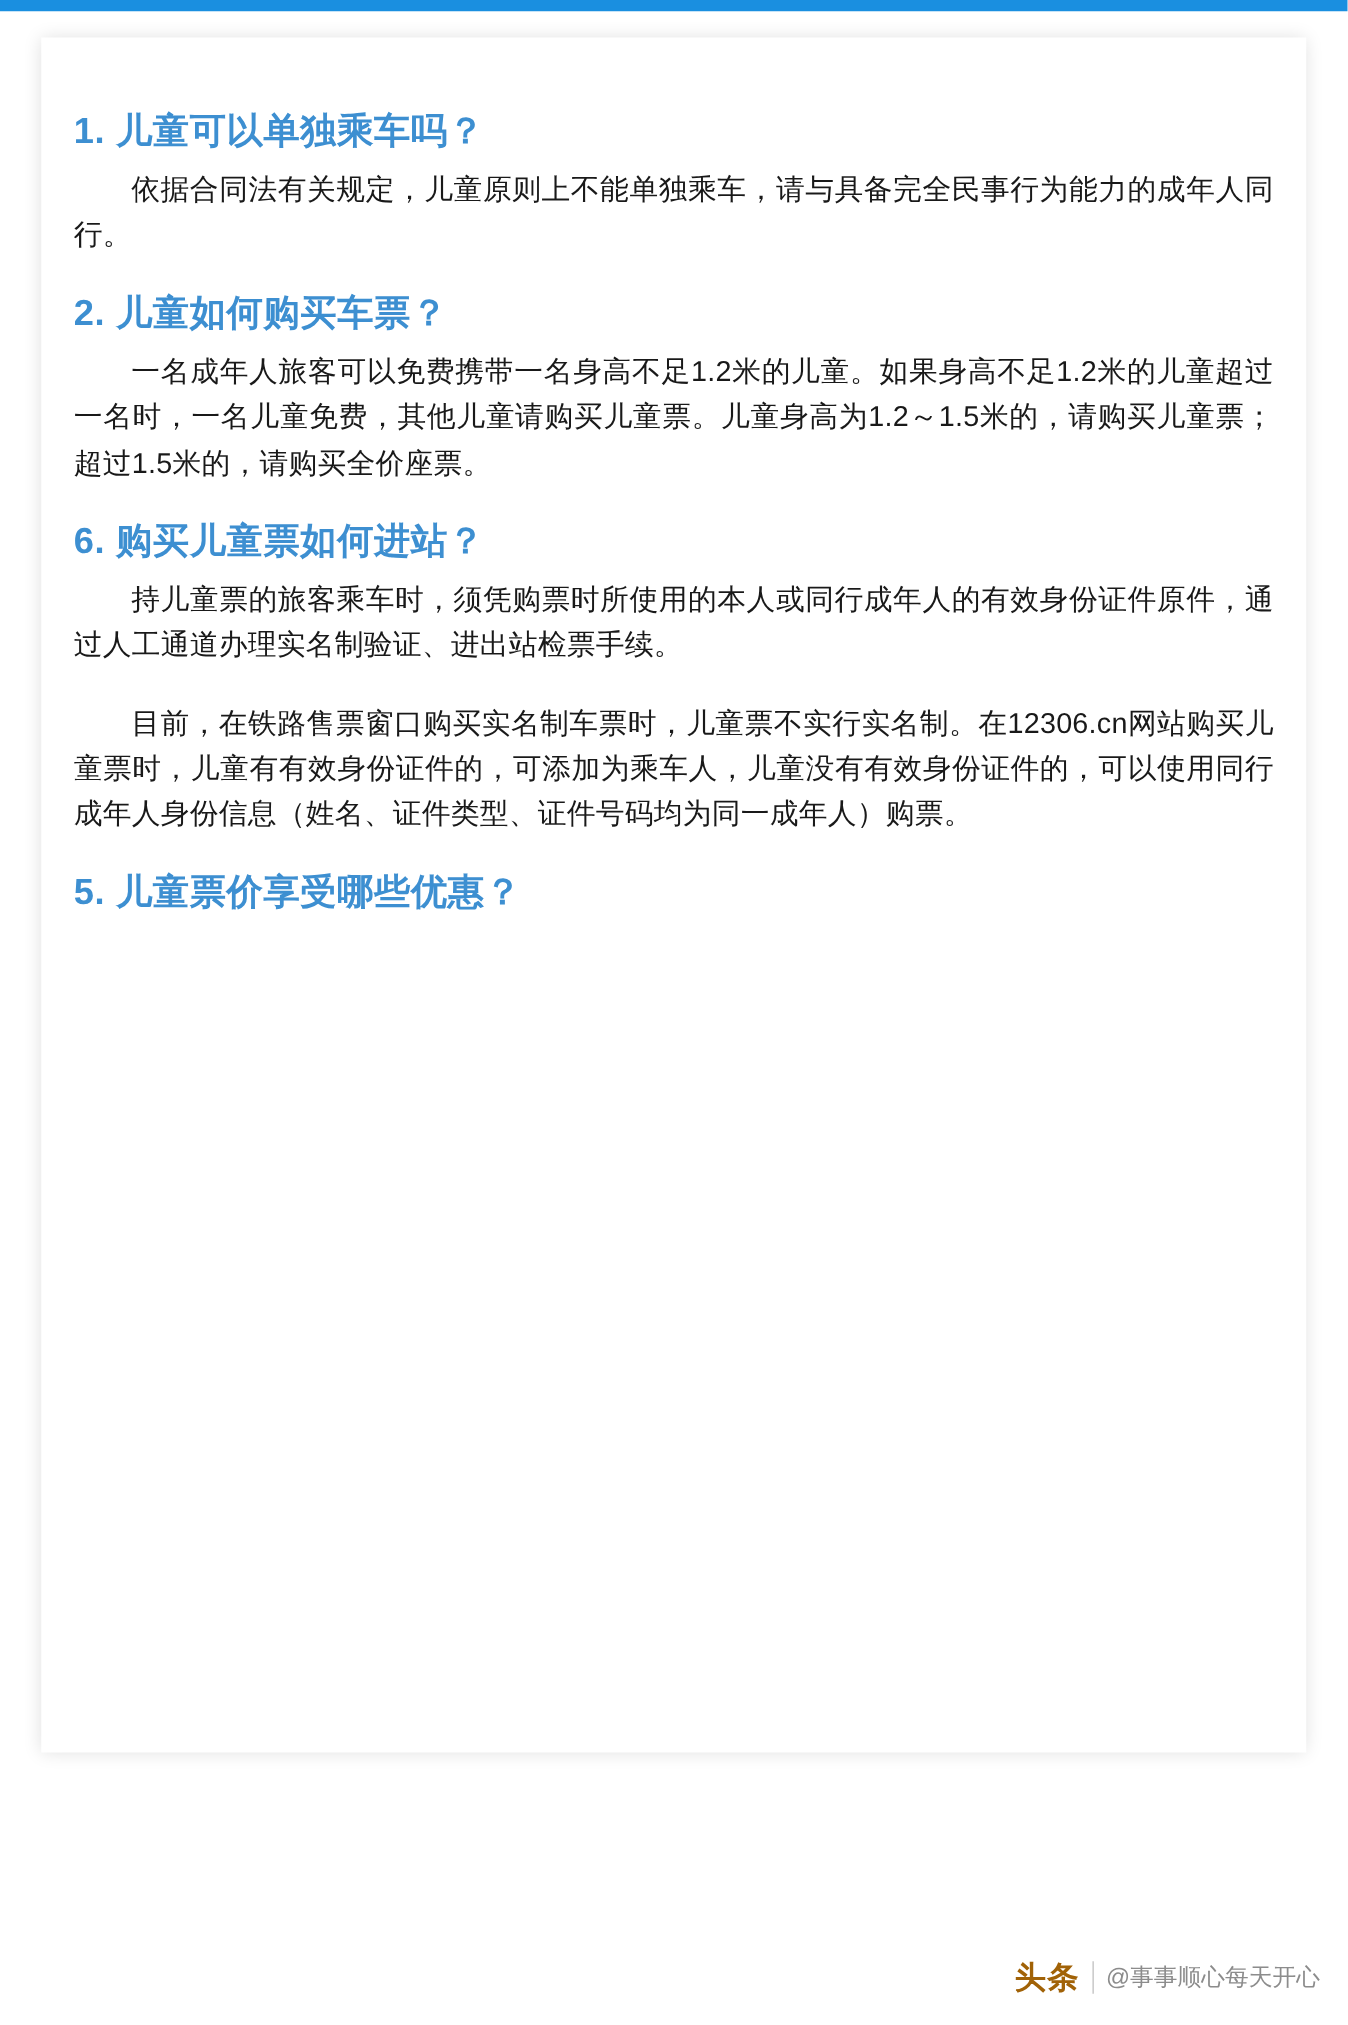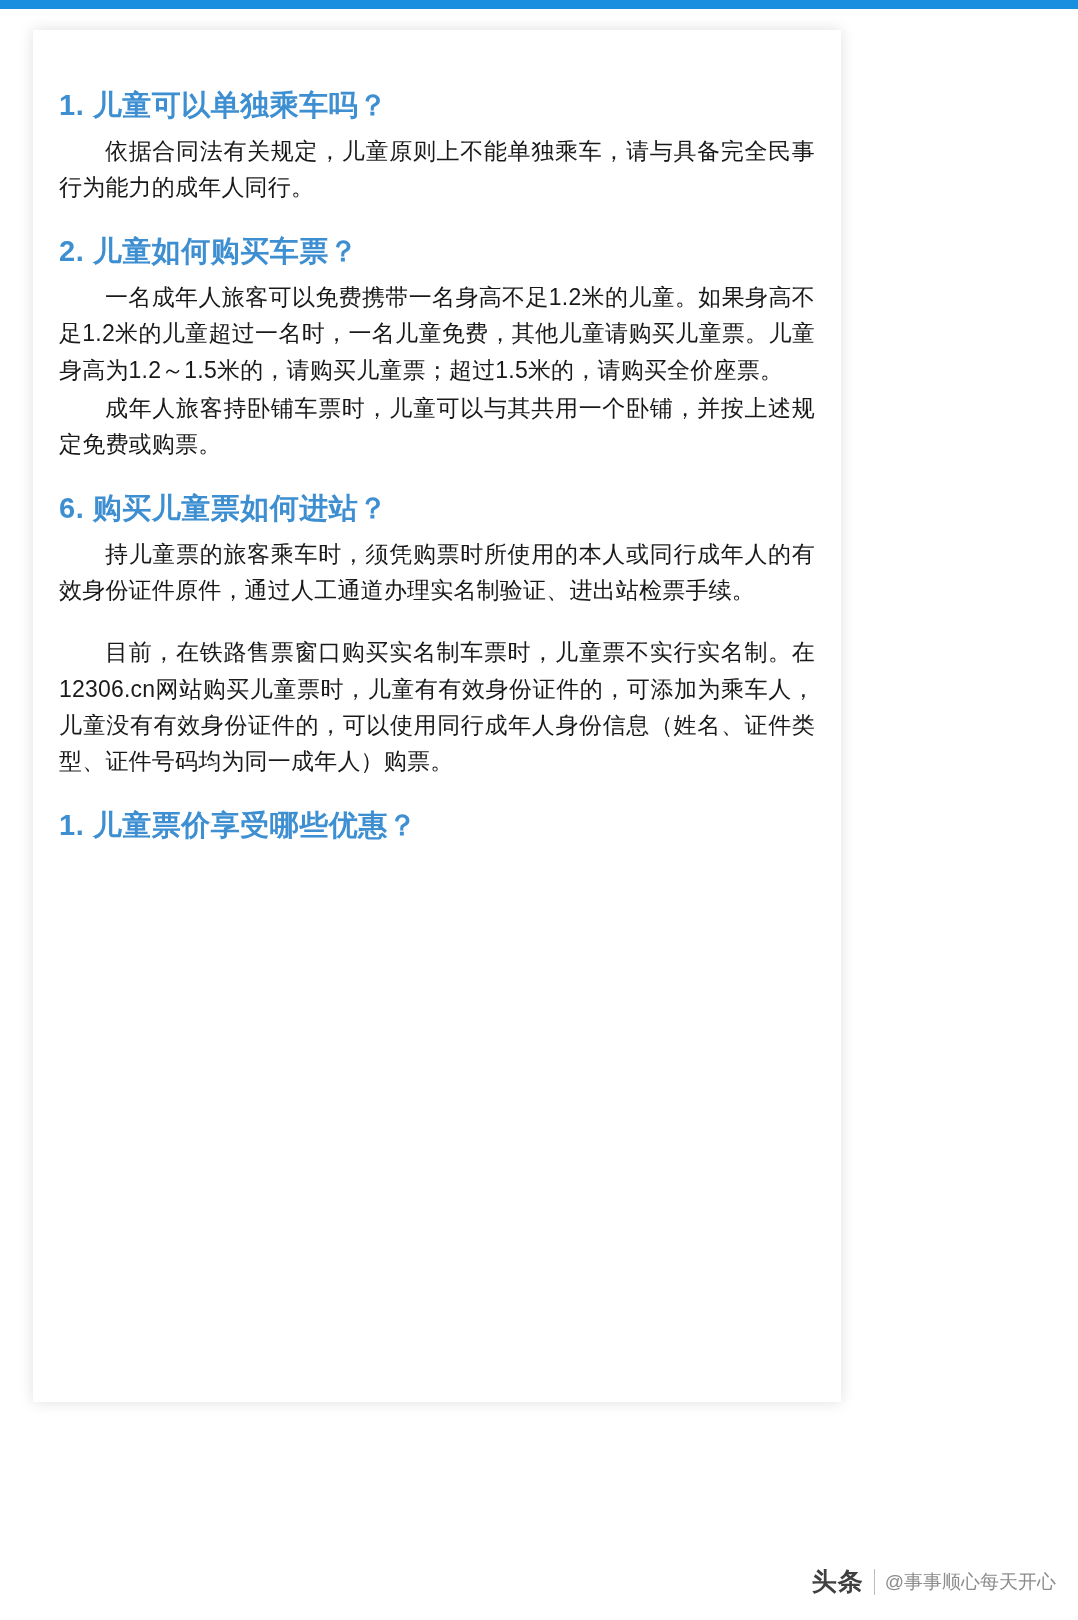--- a/index.html
+++ b/index.html
@@ -25,21 +25,21 @@
     top: 0;
     left: 0;
     width: 1078px;
     height: 9px;
     background: #1a8fe0;
   }
   .card {
     position: absolute;
     top: 30px;
     left: 33px;
-    width: 808px;
+    width: 1012px;
     height: 1372px;
     background: #ffffff;
     box-shadow: 0 0 14px rgba(0,0,0,0.13);
   }
   .content {
     position: absolute;
     top: 56px;
     left: 26px;
     right: 26px;
   }
@@ -69,21 +69,21 @@
     right: 22px;
     bottom: 22px;
     display: flex;
     align-items: center;
     gap: 10px;
     color: #8c8c8c;
     font-size: 25px;
   }
   .wm-logo {
     font-weight: bold;
-    color: #404040;
+    color: #a16207;
     letter-spacing: 1px;
     font-size: 25px;
   }
   .wm-sep {
     display: inline-block;
     width: 1px;
     height: 26px;
     background: #bdbdbd;
   }
   .wm-name {
@@ -102,34 +102,33 @@
     <div class="content">
 
       <div class="qa-block">
         <h2 class="q-title">1. 儿童可以单独乘车吗？</h2>
         <p class="a-para">依据合同法有关规定，儿童原则上不能单独乘车，请与具备完全民事行为能力的成年人同行。</p>
       </div>
 
       <div class="qa-block">
         <h2 class="q-title">2. 儿童如何购买车票？</h2>
         <p class="a-para">一名成年人旅客可以免费携带一名身高不足1.2米的儿童。如果身高不足1.2米的儿童超过一名时，一名儿童免费，其他儿童请购买儿童票。儿童身高为1.2～1.5米的，请购买儿童票；超过1.5米的，请购买全价座票。</p>
-        <p class="a-para">成年人旅客持卧铺车票时，儿童可以与其共用一个卧铺，并按上述规定免费或购票。</p>
       </div>
 
       <div class="qa-block">
         <h2 class="q-title">6. 购买儿童票如何进站？</h2>
         <p class="a-para">持儿童票的旅客乘车时，须凭购票时所使用的本人或同行成年人的有效身份证件原件，通过人工通道办理实名制验证、进出站检票手续。</p>
       </div>
 
       <div class="qa-block">
         <p class="a-para">目前，在铁路售票窗口购买实名制车票时，儿童票不实行实名制。在12306.cn网站购买儿童票时，儿童有有效身份证件的，可添加为乘车人，儿童没有有效身份证件的，可以使用同行成年人身份信息（姓名、证件类型、证件号码均为同一成年人）购票。</p>
       </div>
 
       <div class="qa-block">
-        <h2 class="q-title">1. 儿童票价享受哪些优惠？</h2>
+        <h2 class="q-title">5. 儿童票价享受哪些优惠？</h2>
       </div>
 
     </div>
   </div>
 
   <div class="watermark">
     <span class="wm-logo">头条</span>
     <span class="wm-sep"></span>
     <span class="wm-name">@事事顺心每天开心</span>
   </div>

